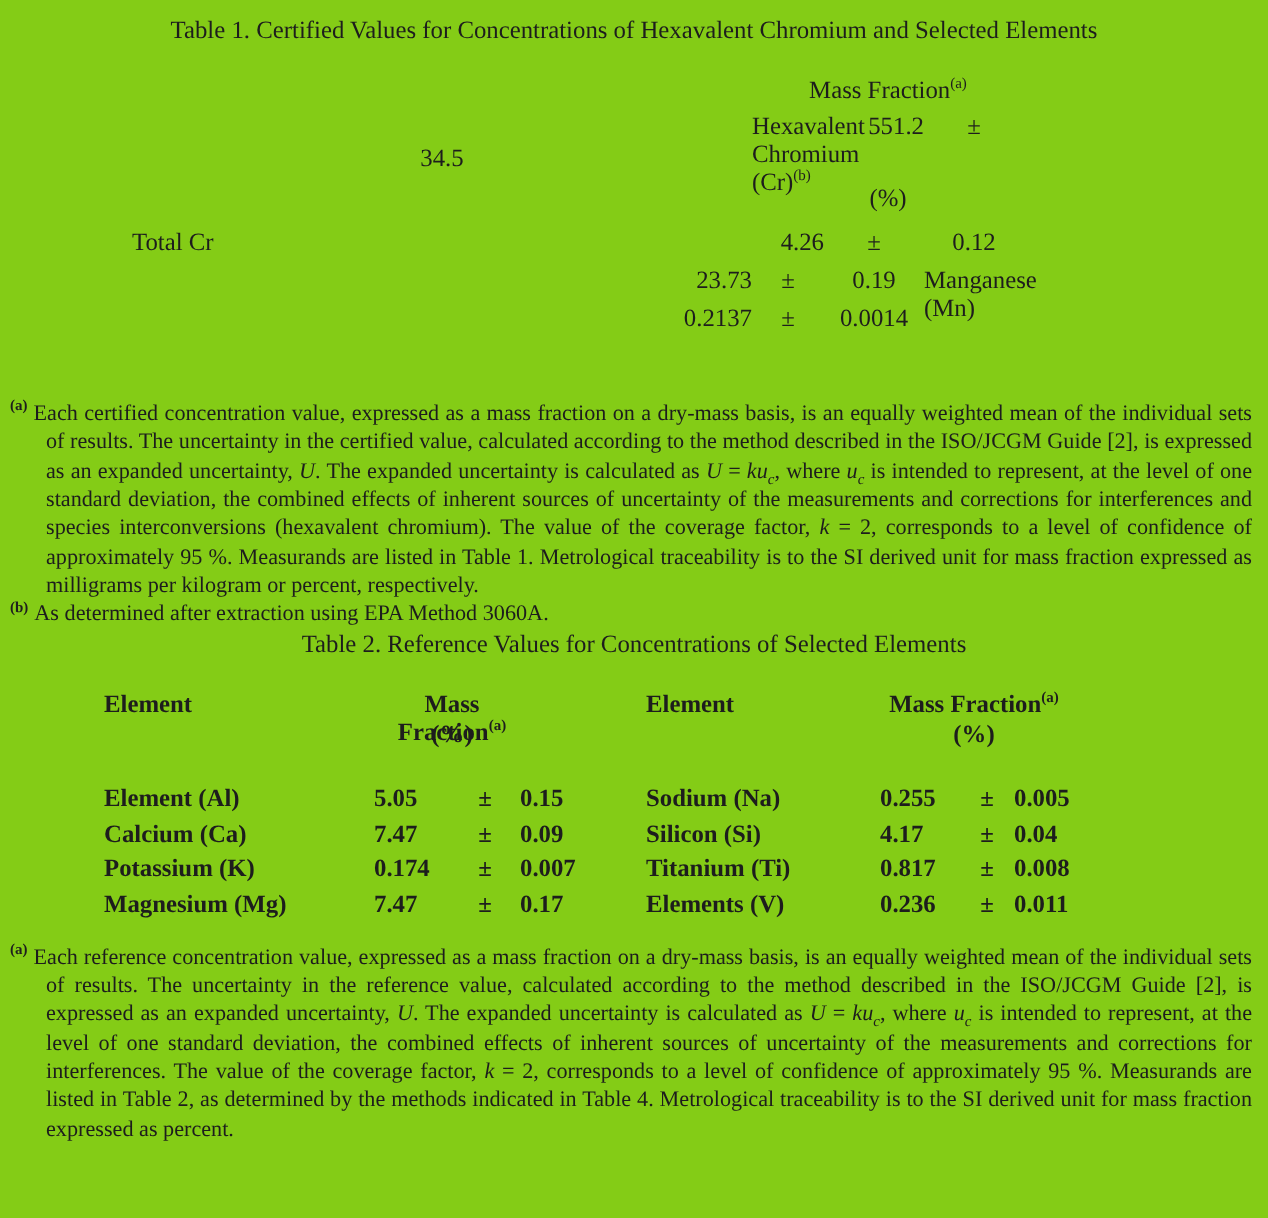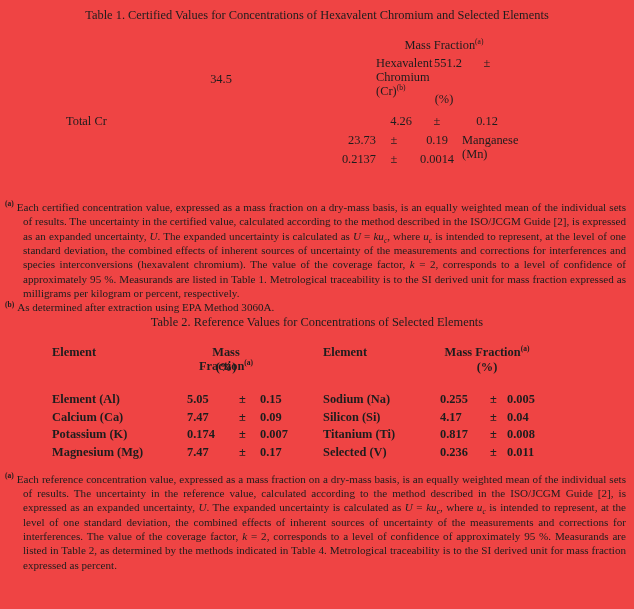--- a/index.html
+++ b/index.html
@@ -7,21 +7,21 @@
     width: 634px; height: 609px;
     background: #ffffff;
     font-family: "Liberation Serif", serif;
     color: #1d1d1d;
   }
   .page {
     position: relative;
     width: 634px; height: 609px;
     padding-top: 8px;
     box-sizing: border-box;
-    background: #ef4444;
+    background: #84cc16;
     overflow: hidden;
   }
   .doc-title {
     text-align: center;
     font-size: 12.4px;
     line-height: 15px;
     white-space: nowrap;
   }
   .t2-title { }
 
@@ -150,21 +150,21 @@
     <div class="c unc-l">0.007</div>
     <div class="c lbl el2">Titanium (Ti)</div>
     <div class="c val-l">0.817</div>
     <div class="c pm">±</div>
     <div class="c unc-l">0.008</div>
 
     <div class="c lbl">Magnesium (Mg)</div>
     <div class="c val-l">7.47</div>
     <div class="c pm">±</div>
     <div class="c unc-l">0.17</div>
-    <div class="c lbl el2">Selected (V)</div>
+    <div class="c lbl el2">Elements (V)</div>
     <div class="c val-l">0.236</div>
     <div class="c pm">±</div>
     <div class="c unc-l">0.011</div>
   </div>
 
   <div class="fn fn-t2"><sup class="fnm">(a)</sup><span>Each reference concentration value, expressed as a mass fraction on a dry-mass basis, is an equally weighted mean of the individual sets of results.  The uncertainty in the reference value, calculated according to the method described in the ISO/JCGM Guide [2], is expressed as an expanded uncertainty, <i>U</i>.  The expanded uncertainty is calculated as <i>U</i> = <i>ku</i><i><sub>c</sub></i>, where <i>u</i><i><sub>c</sub></i> is intended to represent, at the level of one standard deviation, the combined effects of inherent sources of uncertainty of the measurements and corrections for interferences.  The value of the coverage factor, <i>k</i> = 2, corresponds to a level of confidence of approximately 95 %.  Measurands are listed in Table 2, as determined by the methods indicated in Table 4.  Metrological traceability is to the SI derived unit for mass fraction expressed as percent.</span></div>
 
 </div>
 
 </body></html>

